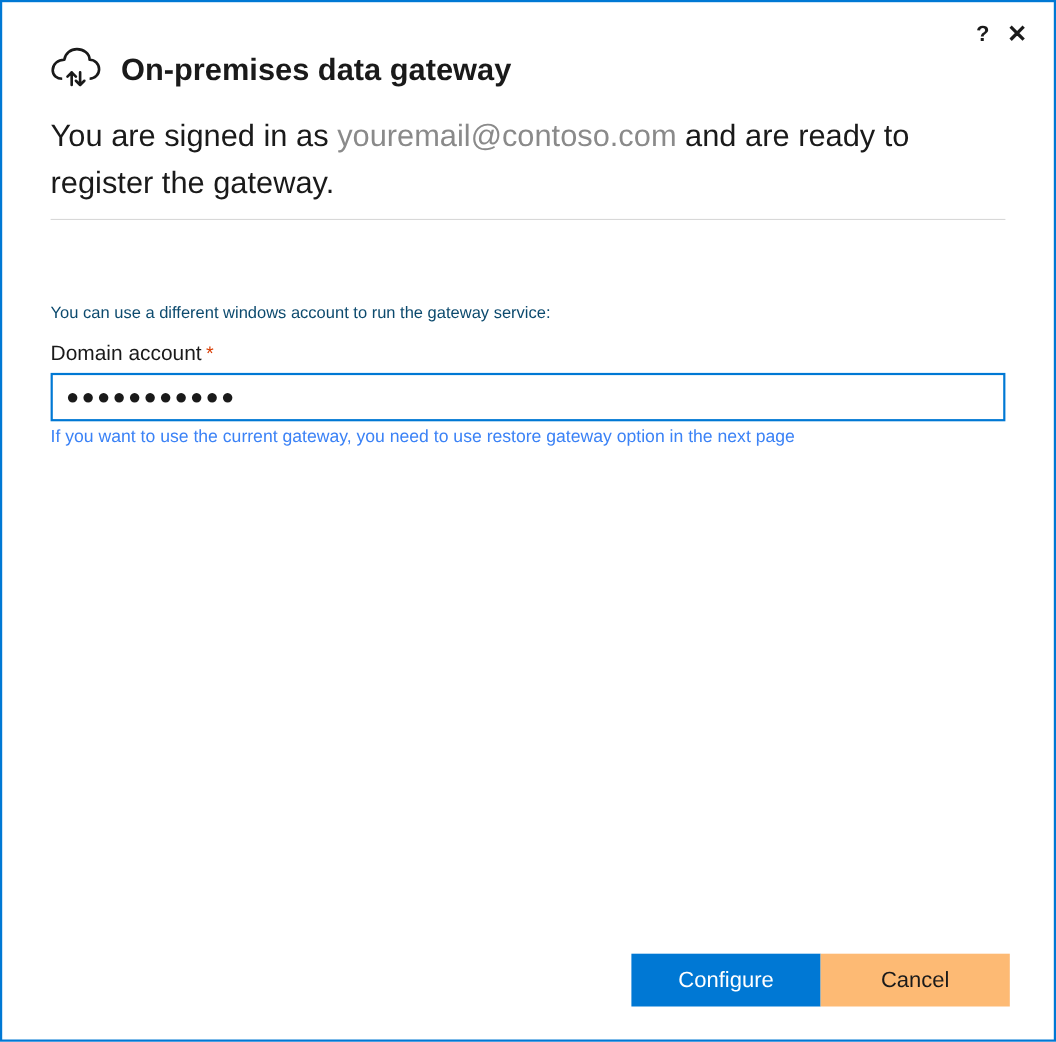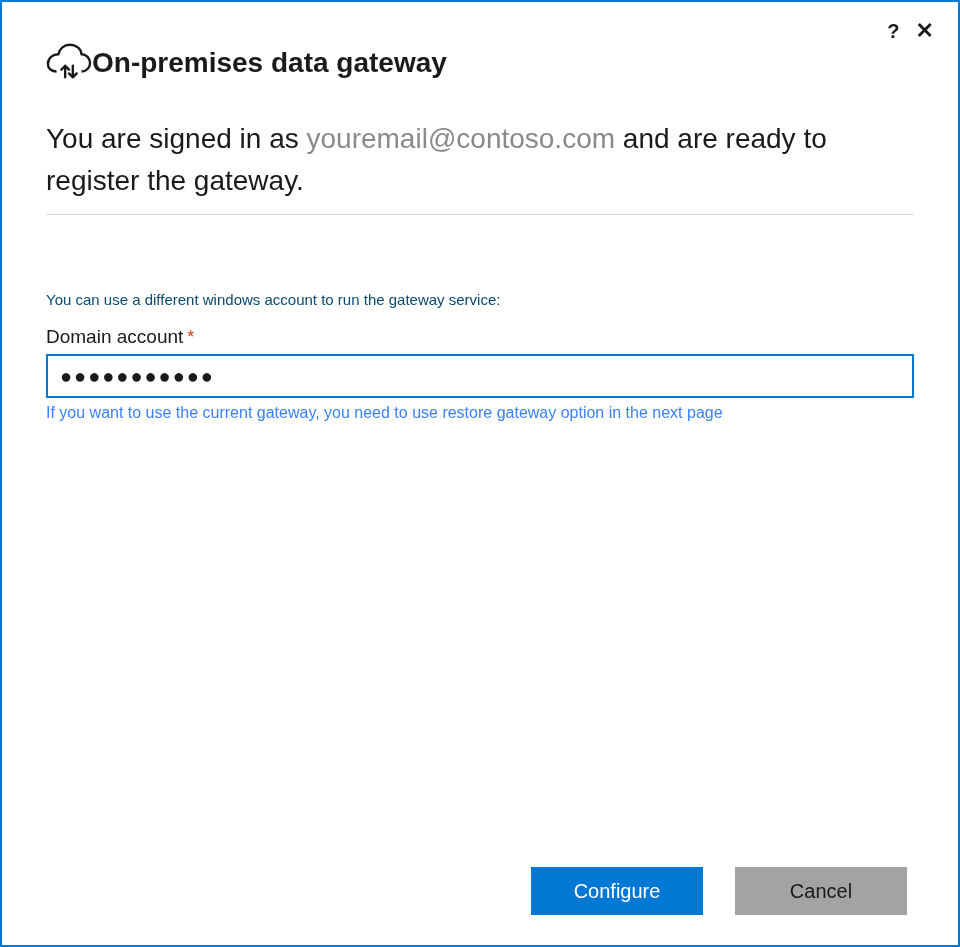--- a/index.html
+++ b/index.html
@@ -39,23 +39,23 @@
     }
     .close-icon {
       font-size: 22px;
       font-weight: bold;
       cursor: pointer;
       color: #1a1a1a;
     }
     .header-row {
       display: flex;
       align-items: center;
-      gap: 0;
+      gap: 18px;
       margin-top: 18px;
-      margin-bottom: 34px;
+      margin-bottom: 18px;
     }
     .cloud-icon svg {
       width: 46px;
       height: 38px;
     }
     .title {
       font-size: 28px;
       font-weight: 600;
       color: #1a1a1a;
     }
@@ -115,41 +115,41 @@
       align-items: center;
       margin-bottom: 6px;
     }
     .hint-text {
       font-size: 16px;
       color: #3b82f6;
     }
     .button-row {
       position: absolute;
       bottom: 30px;
-      right: 51px;
+      right: 40px;
       display: flex;
-      gap: 32px;
+      gap: 0;
     }
     .btn {
       min-width: 172px;
       height: 48px;
       border: none;
       font-size: 20px;
       font-family: inherit;
       cursor: pointer;
       display: flex;
       align-items: center;
       justify-content: center;
     }
     .btn-primary {
       background: #0078d4;
       color: #fff;
     }
     .btn-secondary {
-      background: #a3a3a3;
+      background: #fdba74;
       color: #1a1a1a;
     }
   </style>
 </head>
 <body>
 
 <div class="window">
 
   <div class="top-controls">
     <span class="help-icon">?</span>

